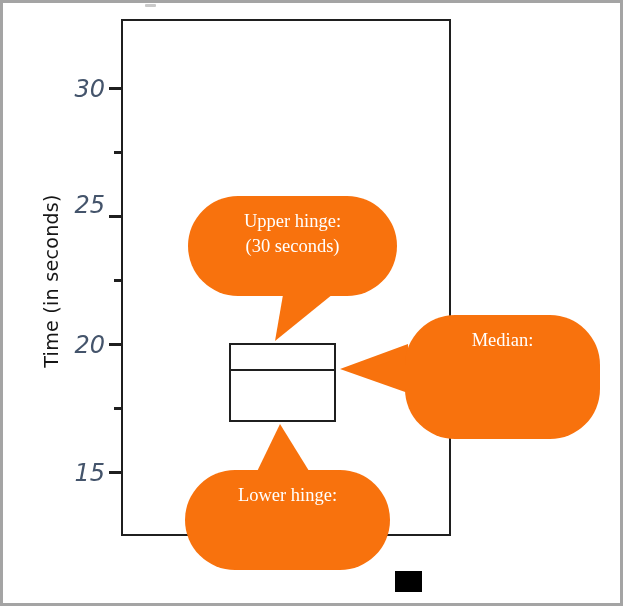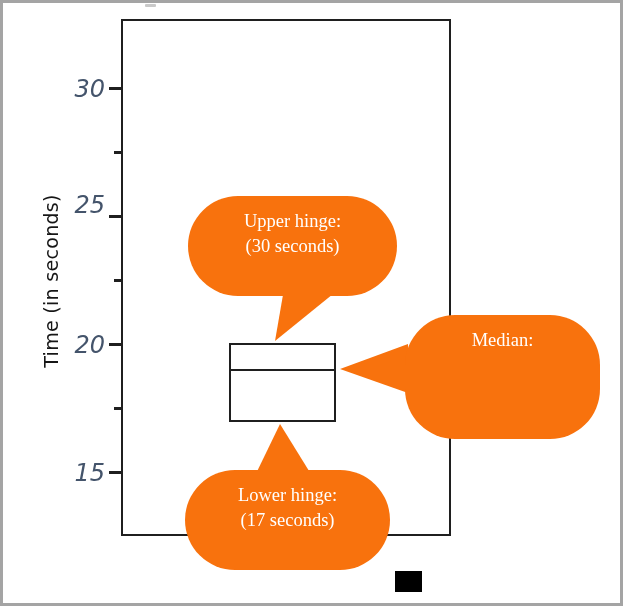--- a/index.html
+++ b/index.html
@@ -63,21 +63,20 @@
     <div>Upper hinge:</div>
     <div>(30 seconds)</div>
   </div>
 
   <div class="bubble bubble-median">
     <div>Median:</div>
   </div>
 
   <div class="bubble bubble-lower">
     <div>Lower hinge:</div>
-    <div>(17 seconds)</div>
   </div>
 
   <div class="black-marker"></div>
 <div class="tick-major" style="left: 109px; top: 87px;"></div>
     <div class="tick-label" style="top: 74.5px;">30</div>
     <div class="tick-major" style="left: 109px; top: 215px;"></div>
     <div class="tick-label" style="top: 191px;">25</div>
     <div class="tick-major" style="left: 109px; top: 343px;"></div>
     <div class="tick-label" style="top: 330.5px;">20</div>
     <div class="tick-major" style="left: 109px; top: 471px;"></div>

